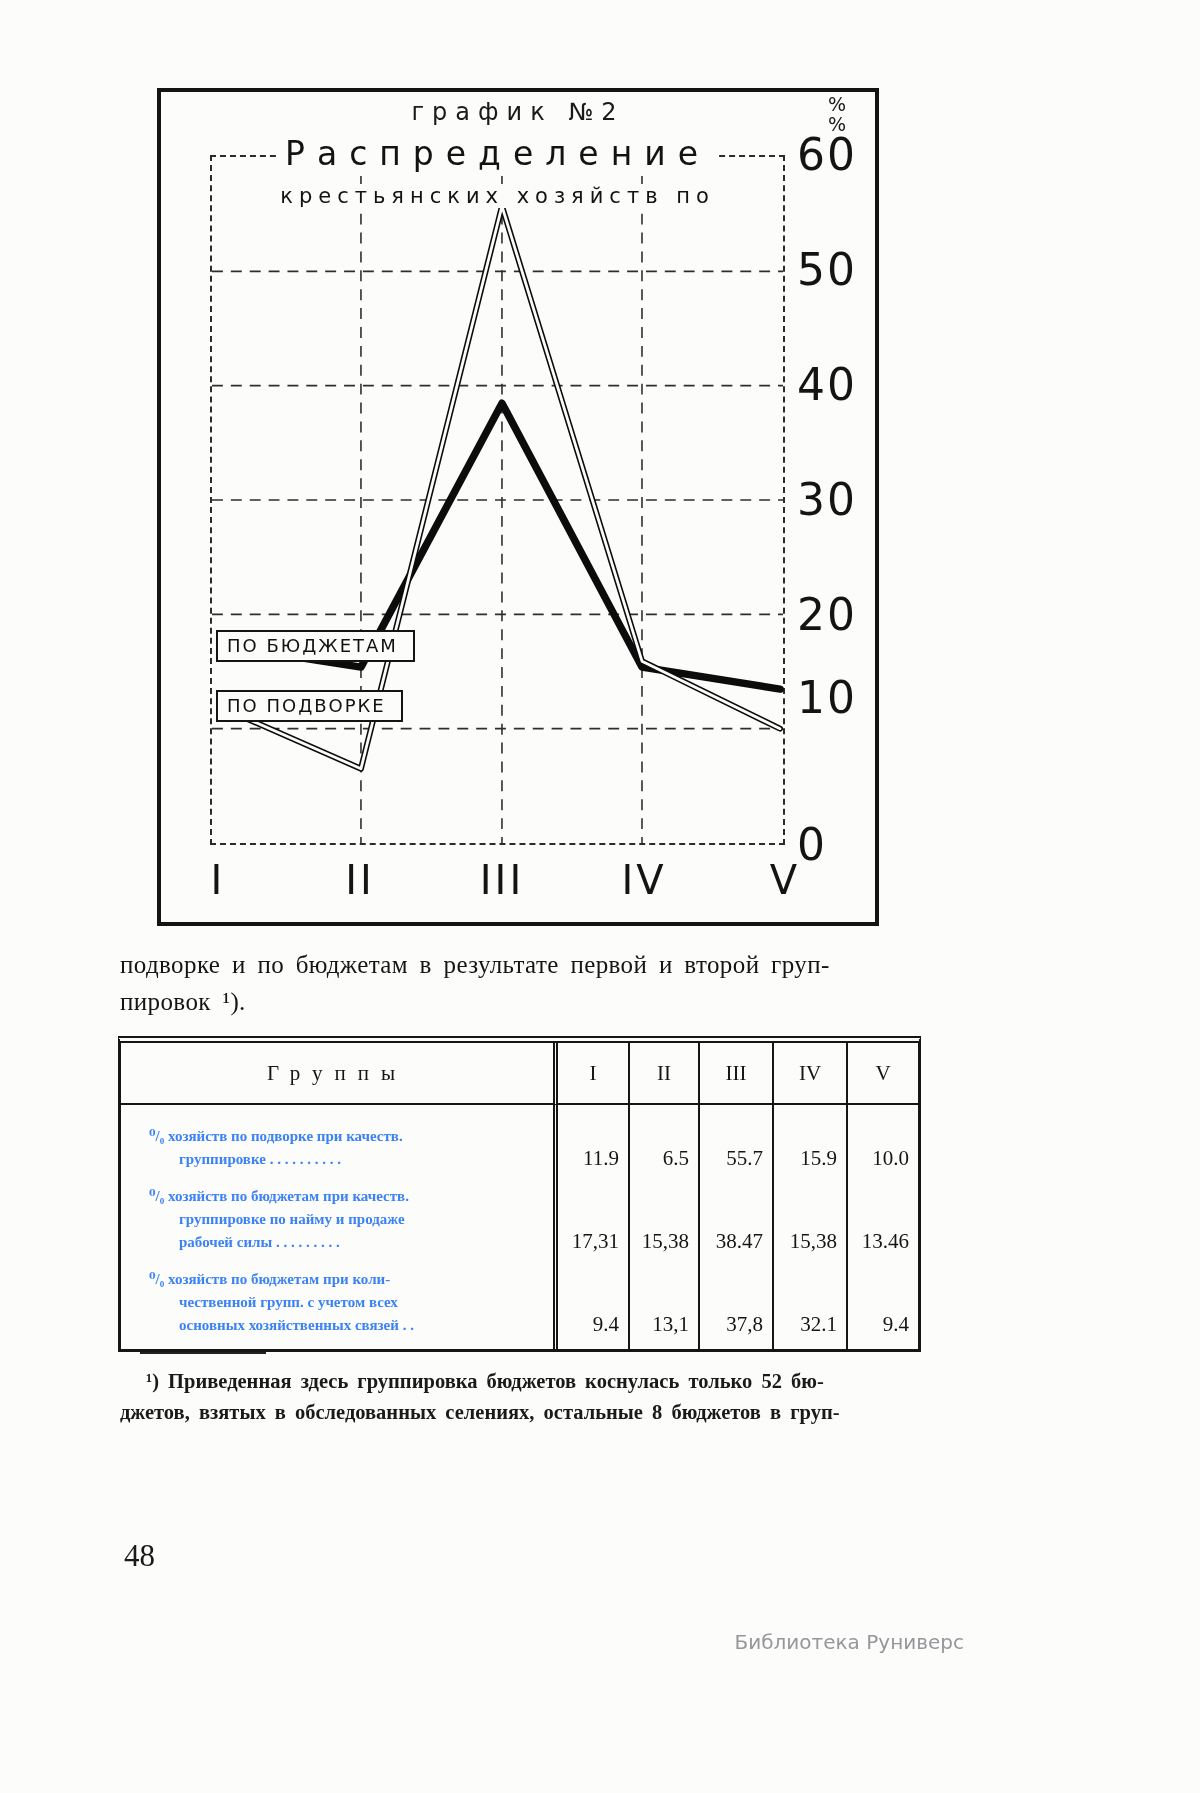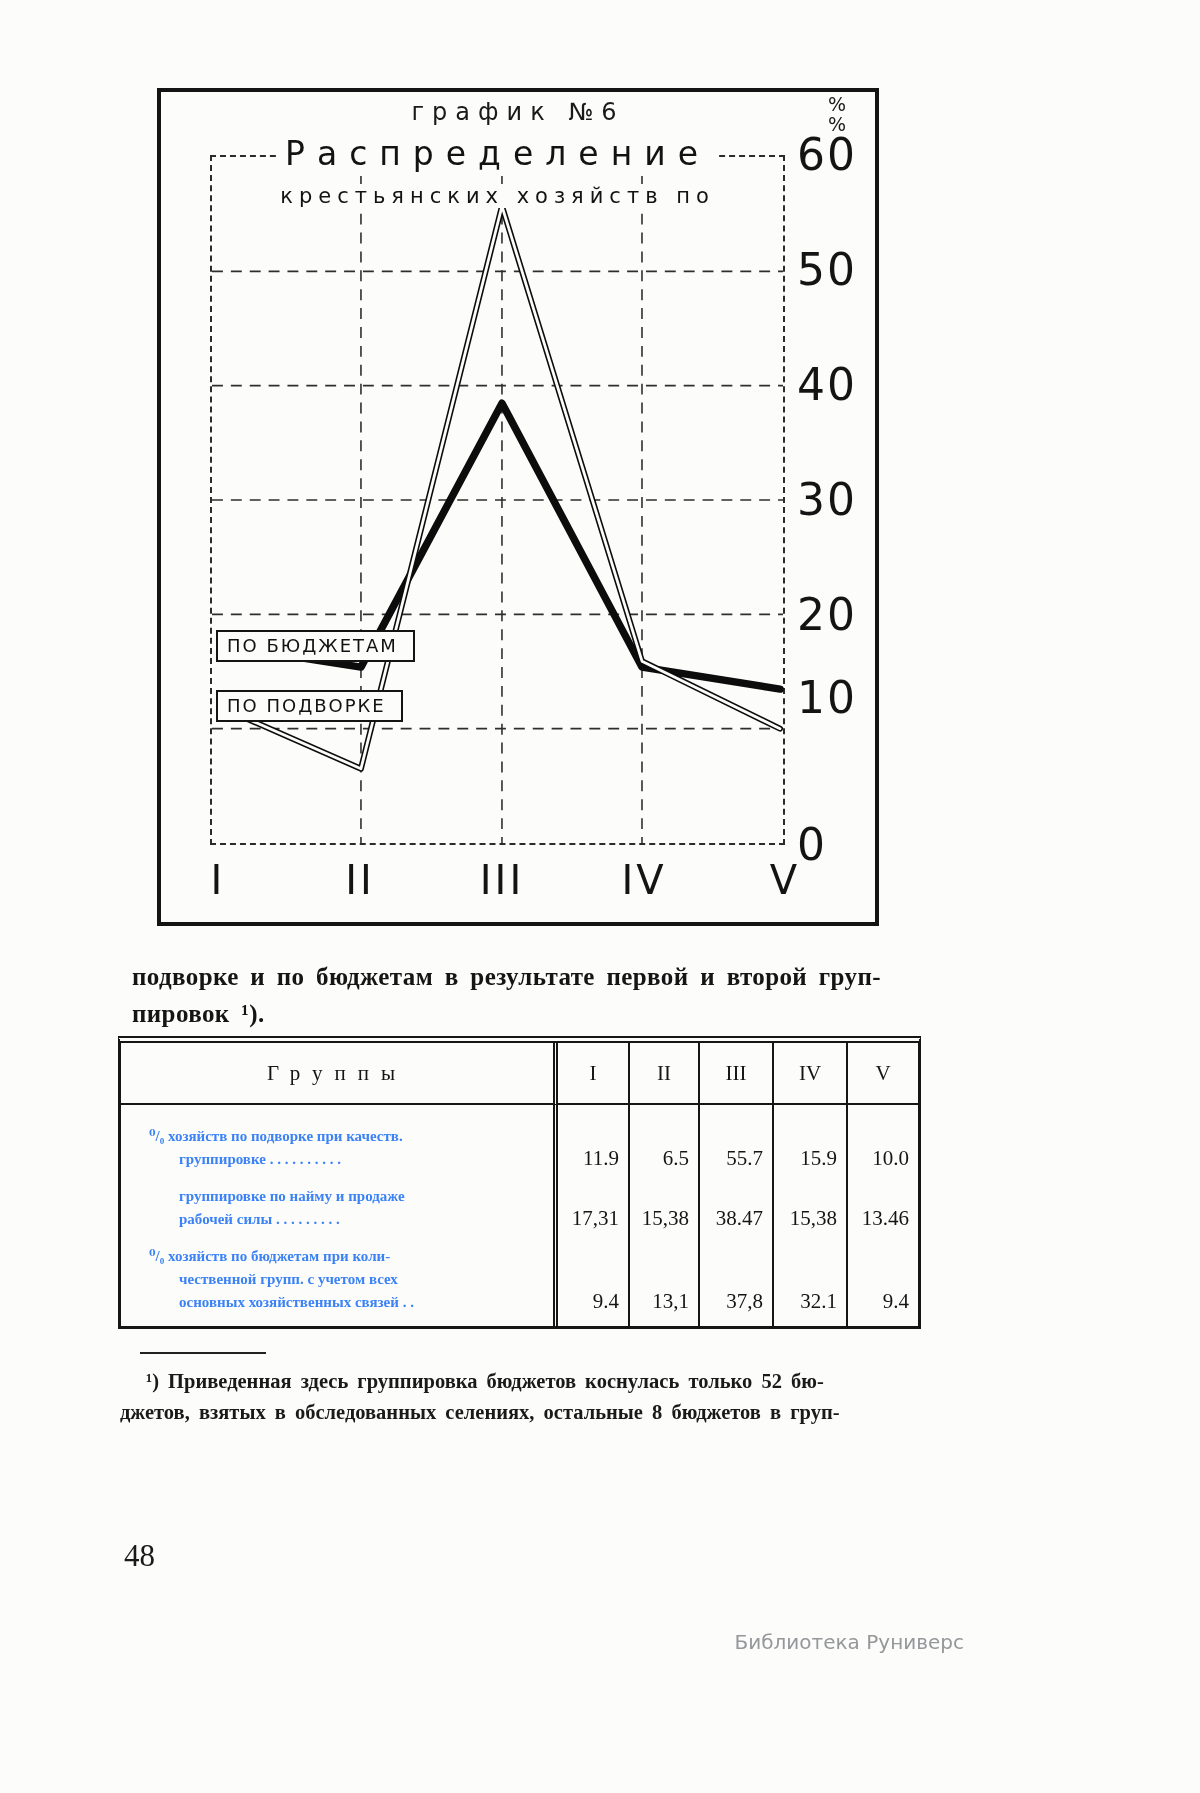--- a/index.html
+++ b/index.html
@@ -52,22 +52,22 @@
   }
   .y0{top:37px;} .y1{top:152px;} .y2{top:267px;} .y3{top:382px;}
   .y4{top:497px;} .y5{top:580px;} .y6{top:727px;}
   .xtick{
     position:absolute;top:766px;width:80px;text-align:center;
     font-size:40px;line-height:44px;letter-spacing:3px;color:#141414;
   }
   .x0{left:17px;} .x1{left:159px;} .x2{left:301px;} .x3{left:443px;} .x4{left:584px;}
   
   .lead{
-    position:absolute;left:120px;top:946px;width:792px;margin:12px;
-    font-size:25px;font-weight:bold;line-height:37px;text-align:justify;
+    position:absolute;left:120px;top:946px;width:792px;margin:0;
+    font-size:25px;font-weight:normal;line-height:37px;text-align:justify;
     word-spacing:5px;letter-spacing:.4px;color:#151515;
   }
   
   .dtable{
     position:absolute;left:118px;top:1036px;width:797px;
     display:grid;grid-template-columns:432px 75px 70px 74px 74px 72px;
     border:3px solid #161616;border-top:7px double #161616;
     background:#fcfcfb;box-sizing:content-box;
   }
   .th{
@@ -101,21 +101,21 @@
     font-family:"DejaVu Sans","Liberation Sans",sans-serif;
     font-size:20px;color:#95979a;
   }
 </style>
 </head>
 <body>
 
 <div class="page">
 
   <div class="chart-frame">
-    <div class="chart-no hand">график №6</div>
+    <div class="chart-no hand">график №2</div>
     <div class="unit-block hand">
       <span>%</span>
       <span>%</span>
     </div>
 
     <div class="titles t-main hand"><span>Распределение</span></div>
     <div class="titles t-sub1 hand"><span>крестьянских хозяйств по</span></div>
 
     <div class="plot">
       <svg id="plot-svg" viewBox="0 0 575 690" preserveAspectRatio="none">
@@ -167,20 +167,21 @@
       <div class="ln first">⁰/₀ хозяйств по подворке при качеств.</div>
       <div class="ln">группировке . . . . . . . . . .</div>
     </div>
     <div class="tv csep1">11.9</div>
     <div class="tv csep">6.5</div>
     <div class="tv csep">55.7</div>
     <div class="tv csep">15.9</div>
     <div class="tv csep">10.0</div>
 
     <div class="tl r2l">
+      <div class="ln first">⁰/₀ хозяйств по бюджетам при качеств.</div>
       <div class="ln">группировке по найму и продаже</div>
       <div class="ln">рабочей силы . . . . . . . . .</div>
     </div>
     <div class="tv csep1">17,31</div>
     <div class="tv csep">15,38</div>
     <div class="tv csep">38.47</div>
     <div class="tv csep">15,38</div>
     <div class="tv csep">13.46</div>
 
     <div class="tl r3l">

